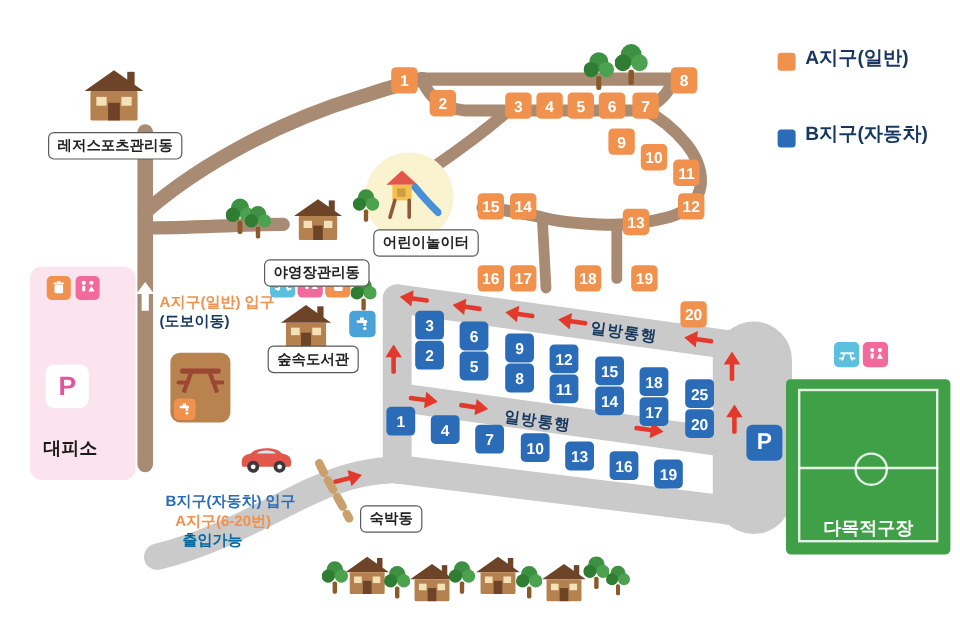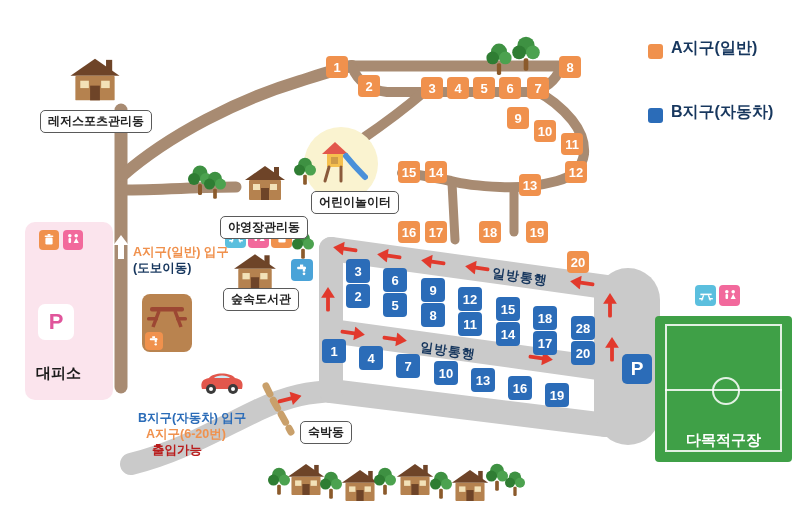--- a/index.html
+++ b/index.html
@@ -306,21 +306,21 @@
     <path d="M9,3 L16.5,13 H12 V27 H6 V13 H1.5 Z" fill="#fff"></path>
   </svg>
 
   <div class="etxt" style="left:133px;top:244px">
     <div style="color:#F0914D">A지구(일반) 입구</div>
     <div style="color:#17375E">(도보이동)</div>
   </div>
   <div class="etxt" style="left:138px;top:410px">
     <div style="color:#2B6CB8">B지구(자동차) 입구</div>
     <div style="color:#F0914D;padding-left:8px">A지구(6-20번)</div>
-    <div style="color:#b91c1c;padding-left:14px">출입가능</div>
+    <div style="color:#0369a1;padding-left:14px">출입가능</div>
   </div>
 
   <div class="oneway" style="left:492px;top:268px;transform:rotate(8deg)">일방통행</div>
   <div class="oneway" style="left:420px;top:342px;transform:rotate(8deg)">일방통행</div>
 
   <div class="plabel" style="left:40px;top:110px">레저스포츠관리동</div>
   <div class="plabel" style="left:220px;top:216px">야영장관리동</div>
   <div class="plabel" style="left:311px;top:191px">어린이놀이터</div>
   <div class="plabel" style="left:223px;top:288px">숲속도서관</div>
   <div class="plabel" style="left:300px;top:421px">숙박동</div>
@@ -351,21 +351,21 @@
   <div class="sb" style="left:383px;top:268px">6</div>
   <div class="sb" style="left:383px;top:293px">5</div>
   <div class="sb" style="left:421px;top:278px">9</div>
   <div class="sb" style="left:421px;top:303px">8</div>
   <div class="sb" style="left:458px;top:287px">12</div>
   <div class="sb" style="left:458px;top:312px">11</div>
   <div class="sb" style="left:496px;top:297px">15</div>
   <div class="sb" style="left:496px;top:322px">14</div>
   <div class="sb" style="left:533px;top:306px">18</div>
   <div class="sb" style="left:533px;top:331px">17</div>
-  <div class="sb" style="left:571px;top:316px">28</div>
+  <div class="sb" style="left:571px;top:316px">25</div>
   <div class="sb" style="left:571px;top:341px">20</div>
   <div class="sb" style="left:322px;top:339px">1</div>
   <div class="sb" style="left:359px;top:346px">4</div>
   <div class="sb" style="left:396px;top:354px">7</div>
   <div class="sb" style="left:434px;top:361px">10</div>
   <div class="sb" style="left:471px;top:368px">13</div>
   <div class="sb" style="left:508px;top:376px">16</div>
   <div class="sb" style="left:545px;top:383px">19</div>
 
 </div>

